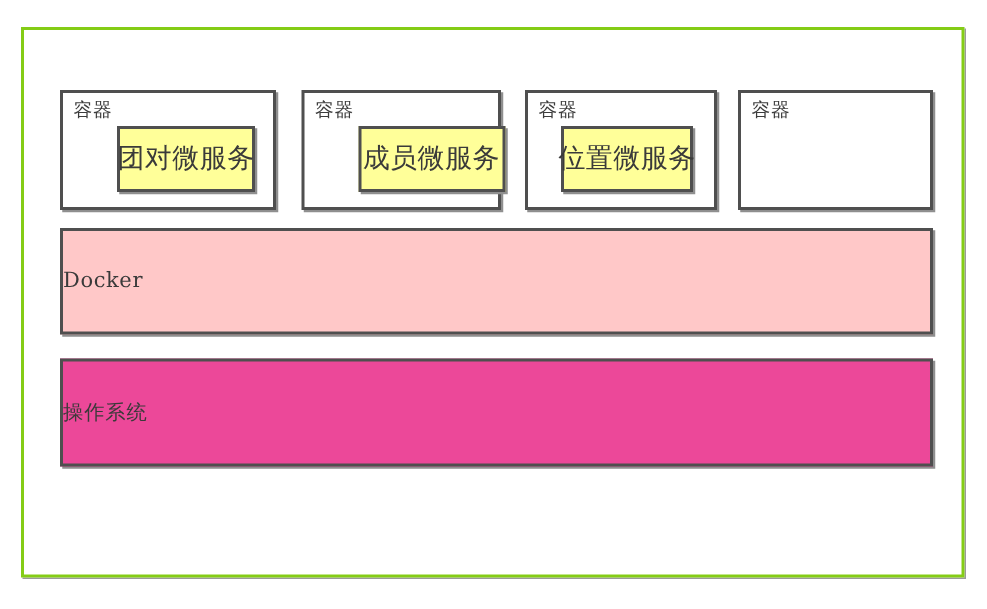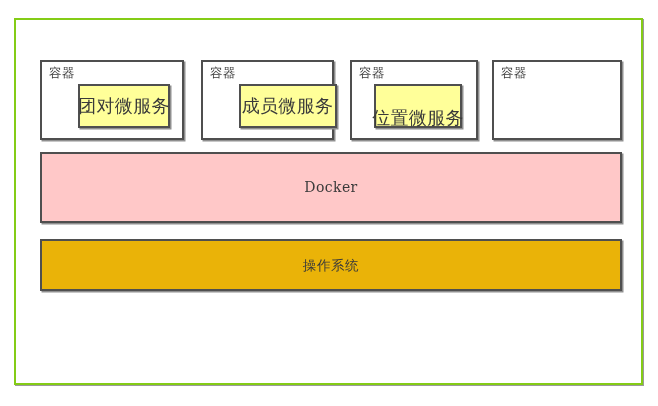--- a/index.html
+++ b/index.html
@@ -82,46 +82,45 @@
     border: 2px solid #4f4f4f;
     background: #ffff99;
     display: flex;
     align-items: center;
     justify-content: center;
     box-shadow: 1.5px 1.5px 0 0 #8f8f8f;
   }
 
   .service-chip.w0 { width: 92px; margin-left: 12px; }
   .service-chip.w1 { width: 98px; margin-left: 20px; text-align: right; }
-  .service-chip.w2 { width: 88px; margin-left: 4px; align-items: flex-end; }
+  .service-chip.w2 { width: 88px; margin-left: 4px; }
   .service-chip.w3 { width: 96px; margin-left: 2px; }
 
   .service-label {
     font-size: 18px;
     line-height: 16px;
     color: #3a3a3a;
     white-space: nowrap;
     letter-spacing: 0.3px;
   }
 
   
   .layer-bar {
     position: absolute;
     left: 24px;
     width: 582px;
     box-sizing: border-box;
     border: 2px solid #4f4f4f;
     display: flex;
     align-items: center;
-    justify-content: center;
     box-shadow: 1.5px 1.5px 0 0 #8f8f8f;
   }
 
   .layer-bar.docker  { top: 132px; height: 71px; background: #ffc8c8; }
-  .layer-bar.os      { top: 219px; height: 52px; background: #eab308; }
+  .layer-bar.os      { top: 219px; height: 72px; background: #ec4899; }
   .layer-bar.hw      { top: 291px; height: 56px; background: #33ff33; }
 
   .layer-label {
     font-size: 13.5px;
     line-height: 17px;
     color: #3a3a3a;
     letter-spacing: 0.6px;
     white-space: nowrap;
   }
 

